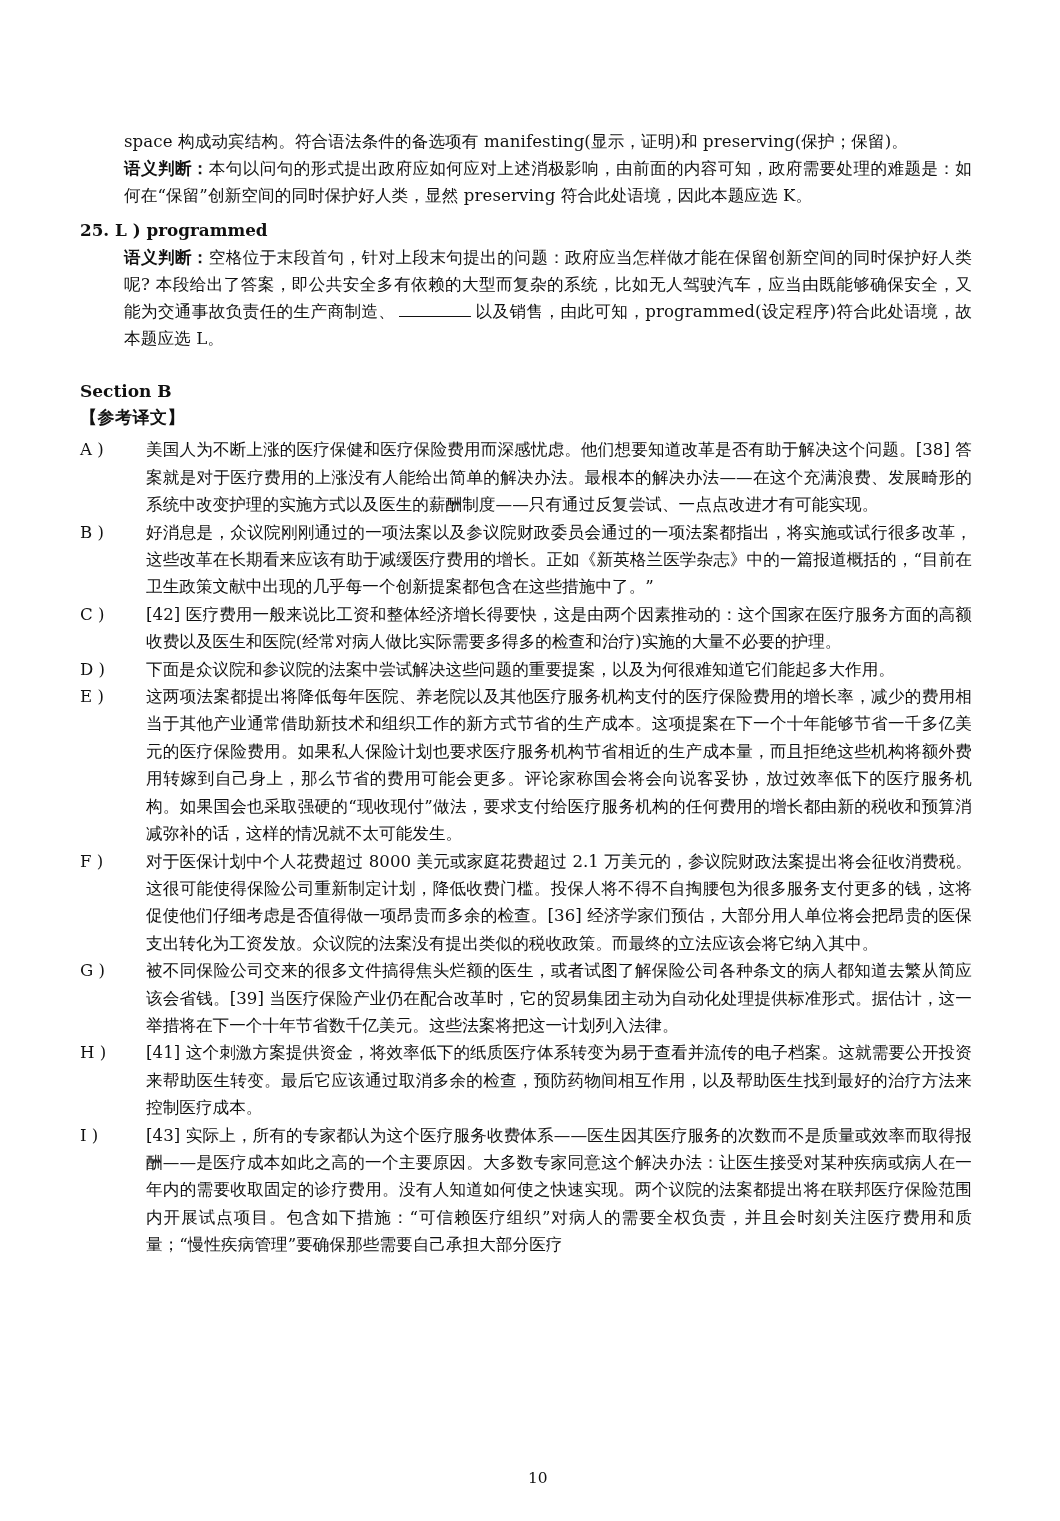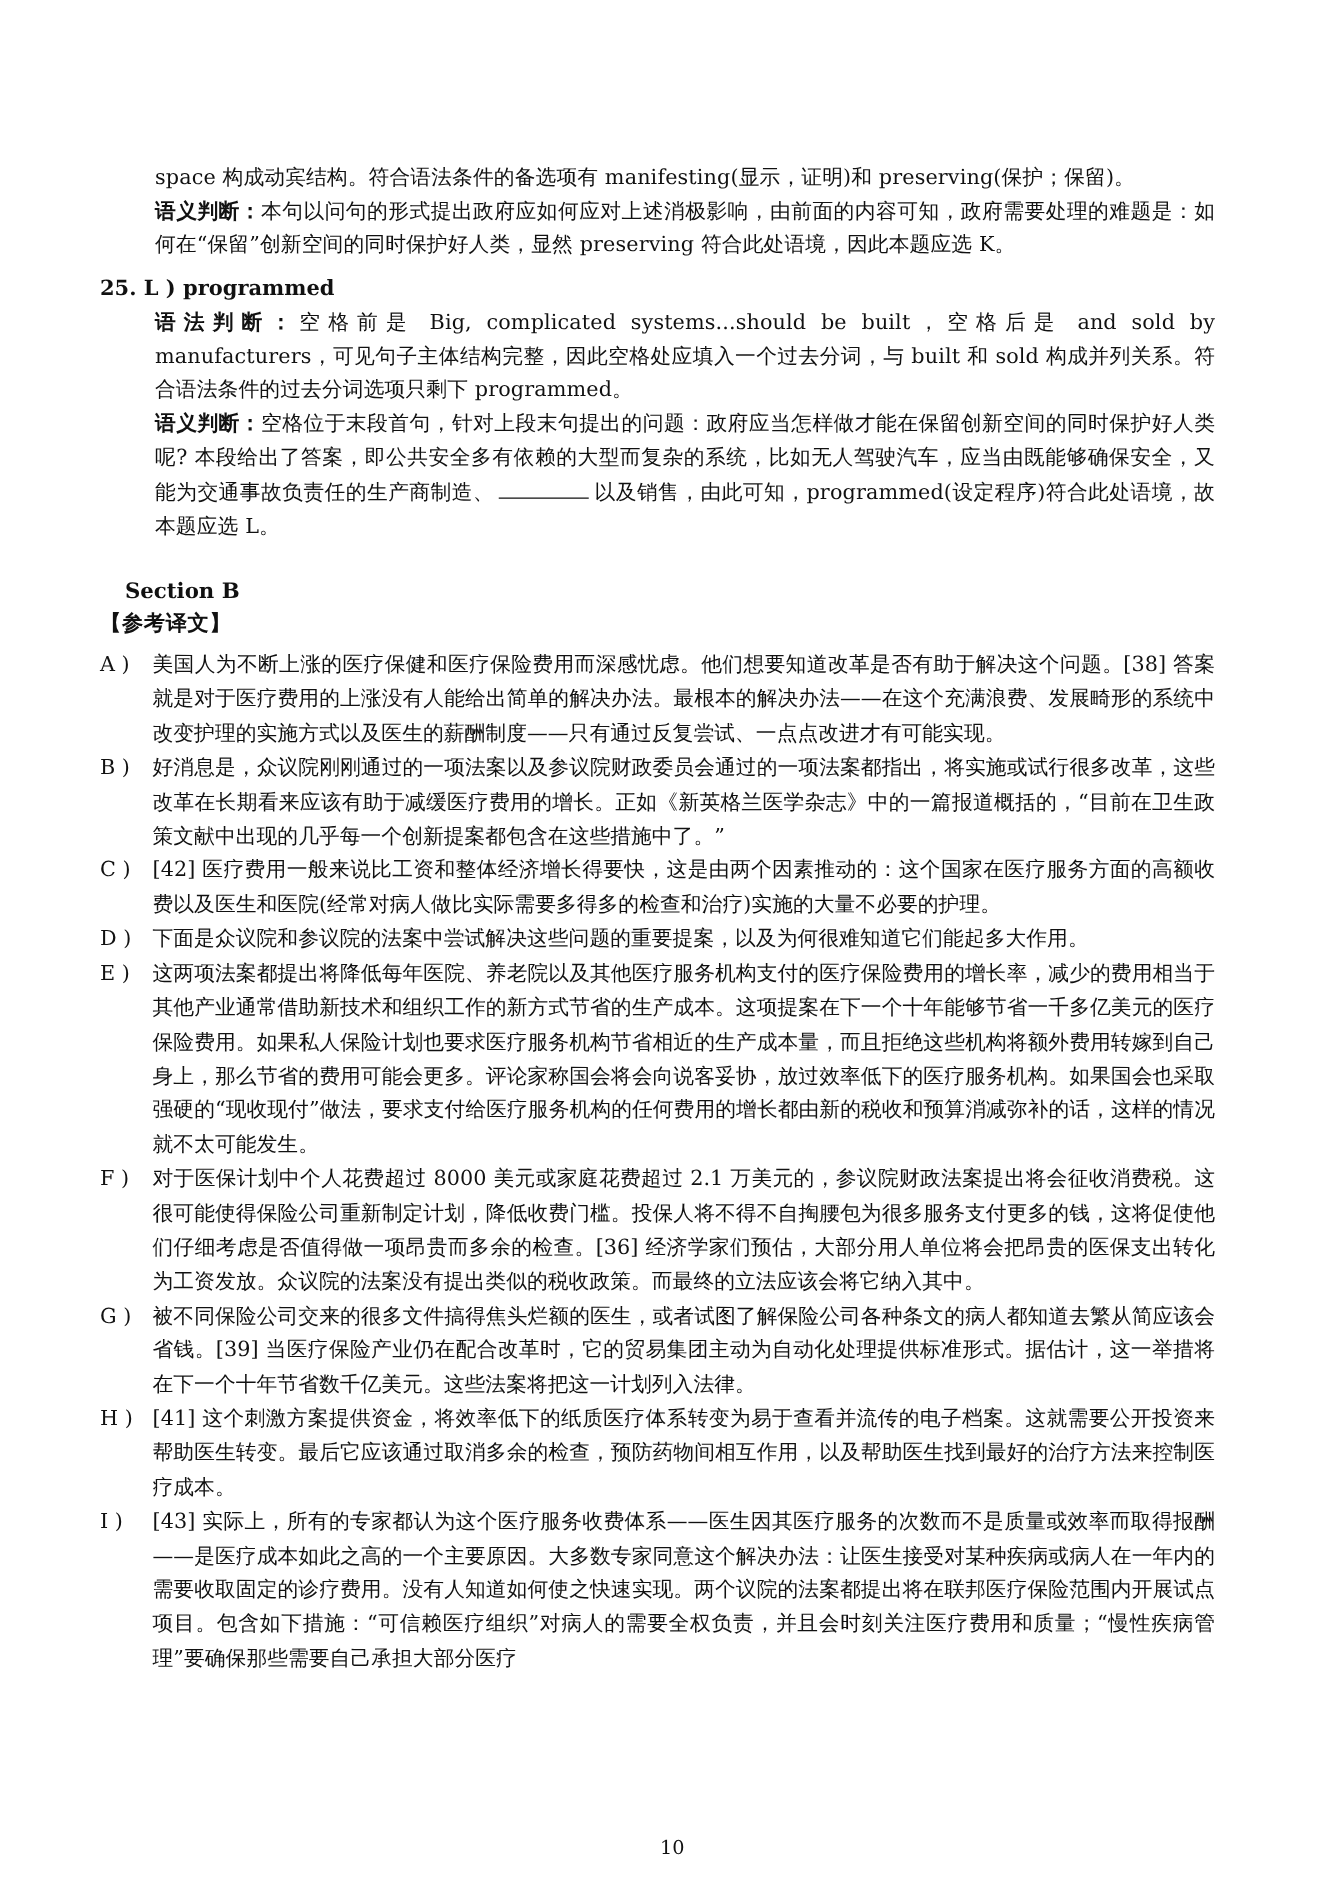--- a/index.html
+++ b/index.html
@@ -49,21 +49,20 @@
   .indented {
     padding-left: 44px;
   }
 
   
   .section-head {
     font-weight: bold;
     font-size: 17px;
     line-height: 26px;
     margin-top: 26px;
-    margin-left: 20px;
   }
   .ref-trans {
     font-weight: bold;
     font-size: 17px;
     line-height: 26px;
     letter-spacing: 0.5px;
   }
   .article-title {
     text-align: center;
     font-weight: bold;
@@ -89,20 +88,21 @@
     width: 42px;
     font-size: 16.6px;
     line-height: 27.4px;
     white-space: nowrap;
   }
   .para-body {
     flex: 1 1 auto;
     text-align: justify;
     text-justify: inter-ideograph;
     letter-spacing: 0.05px;
+    margin-left: 24px;
   }
 
   
   .blank-fill {
     display: inline-block;
     width: 72px;
     border-bottom: 1.6px solid #111;
     vertical-align: baseline;
     height: 0.82em;
     margin: 0 4px;
@@ -137,21 +137,20 @@
 
 <div class="page">
 
   <div class="line-block">
     <div class="indented">space 构成动宾结构。符合语法条件的备选项有 manifesting(显示，证明)和 preserving(保护；保留)。</div>
     <div class="indented"><span class="label-strong">语义判断：</span><span>本句以问句的形式提出政府应如何应对上述消极影响，由前面的内容可知，政府需要处理的难题是：如何在“保留”创新空间的同时保护好人类，显然 preserving 符合此处语境，因此本题应选 K。</span></div>
   </div>
 
   <div class="num-head">25. L ) programmed</div>
 
-  <div class="line-block indented"><span class="label-strong">语法判断：</span><span>空格前是 Big, complicated systems...should be built，空格后是 and sold by manufacturers，可见句子主体结构完整，因此空格处应填入一个过去分词，与 built 和 sold 构成并列关系。符合语法条件的过去分词选项只剩下 programmed。</span></div>
 
   <div class="line-block indented"><span class="label-strong">语义判断：</span><span>空格位于末段首句，针对上段末句提出的问题：政府应当怎样做才能在保留创新空间的同时保护好人类呢? 本段给出了答案，即公共安全多有依赖的大型而复杂的系统，比如无人驾驶汽车，应当由既能够确保安全，又能为交通事故负责任的生产商制造、</span><span class="blank-fill"></span><span>以及销售，由此可知，programmed(设定程序)符合此处语境，故本题应选 L。</span></div>
 
   <div class="section-head">Section B</div>
   <div class="ref-trans">【参考译文】</div>
 
   <div class="para-list">
 
     <div class="para">
       <div class="para-marker">A )</div>

